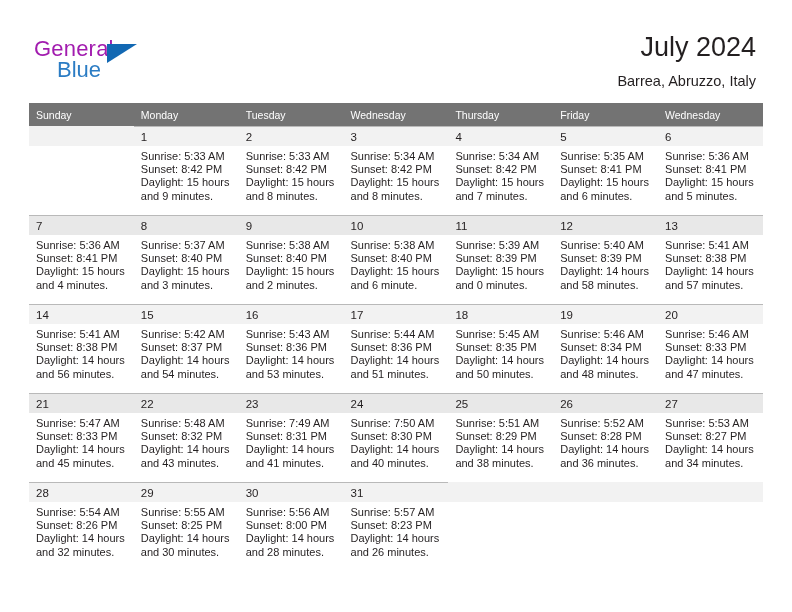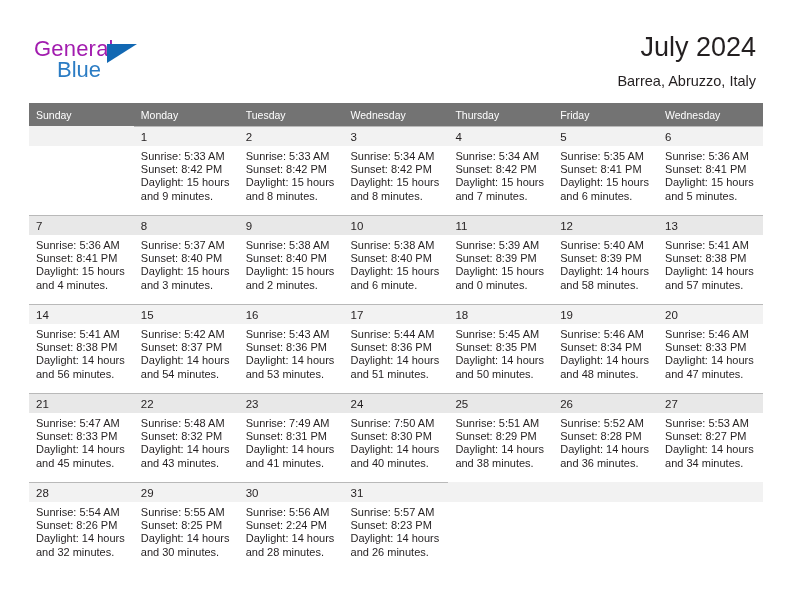--- a/index.html
+++ b/index.html
@@ -511,21 +511,21 @@
                 <div>Daylight: 14 hours</div>
                 <div>and 30 minutes.</div>
               </div>
             </div>
           </td>
           <td>
             <div class="cell-inner filled">
               <div class="daynum">30</div>
               <div class="details">
                 <div>Sunrise: 5:56 AM</div>
-                <div>Sunset: 2:24 PM</div>
+                <div>Sunset: 8:00 PM</div>
                 <div>Daylight: 14 hours</div>
                 <div>and 28 minutes.</div>
               </div>
             </div>
           </td>
           <td>
             <div class="cell-inner filled">
               <div class="daynum">31</div>
               <div class="details">
                 <div>Sunrise: 5:57 AM</div>

